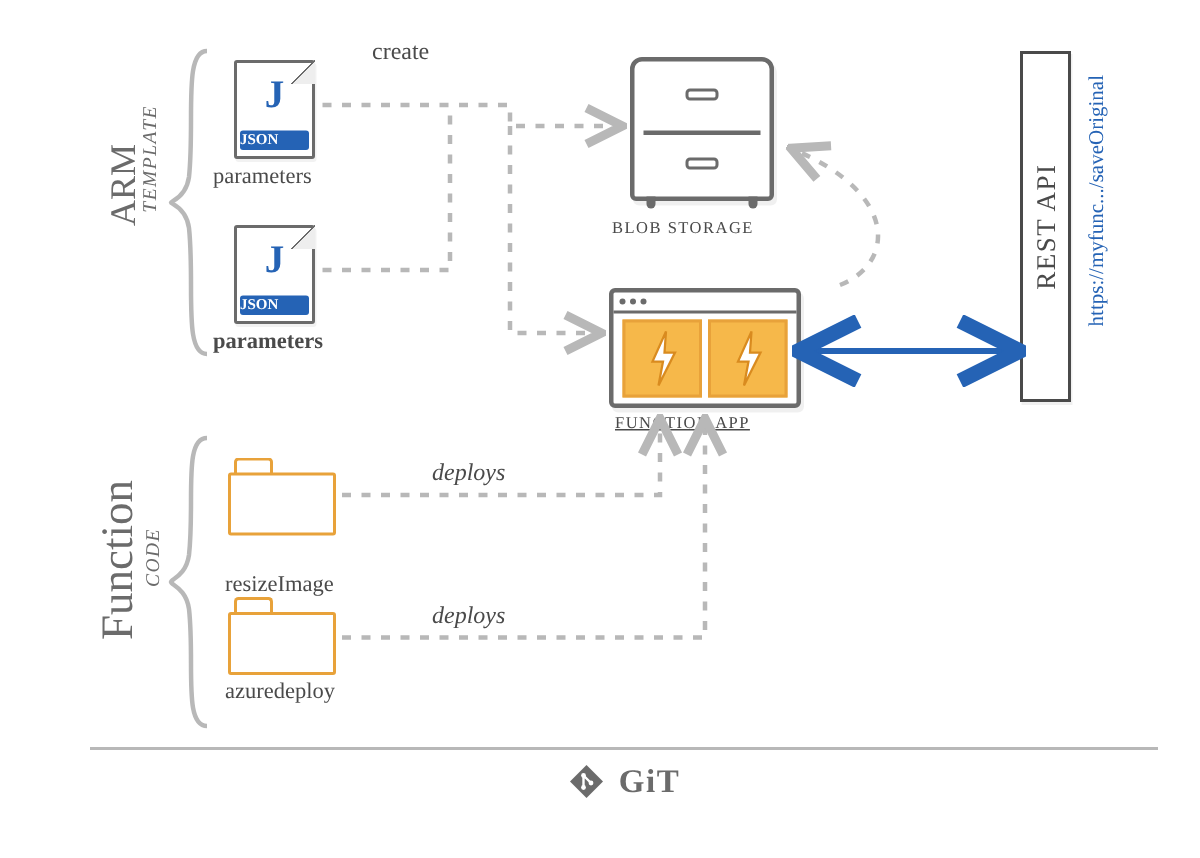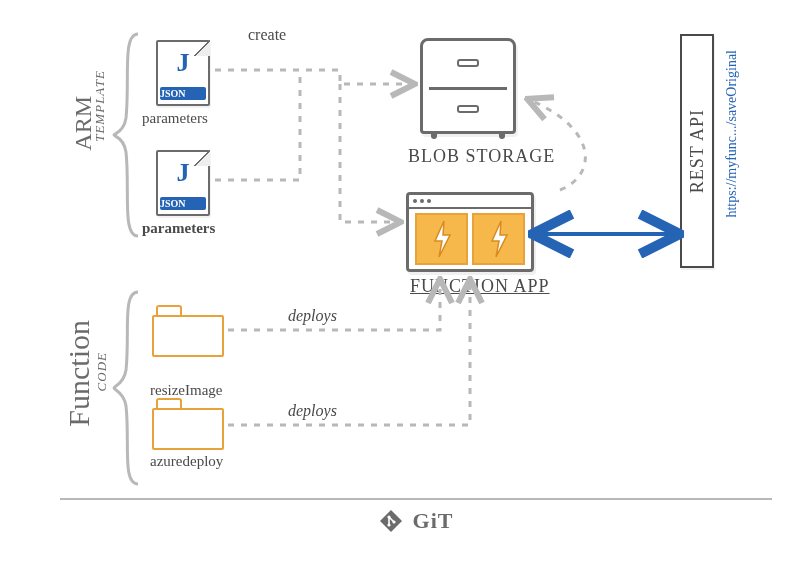--- a/index.html
+++ b/index.html
@@ -24,21 +24,21 @@
     position: relative;
     width: 800px; height: 572px;
   }
   .label {
     position: absolute;
     font-size: 16px;
     color: var(--ink);
     white-space: nowrap;
   }
   .label.small { font-size: 15px; }
-  .caps { text-transform: uppercase; letter-spacing: 1px; font-size: 18px; }
+  .caps { text-transform: uppercase; letter-spacing: 1px; font-size: 11px; }
   .blue { color: var(--blue); }
   .vtext {
     writing-mode: vertical-rl;
     transform: rotate(180deg);
   }
   
   .brace {
     position: absolute;
     stroke: var(--pencil);
     fill: none;

